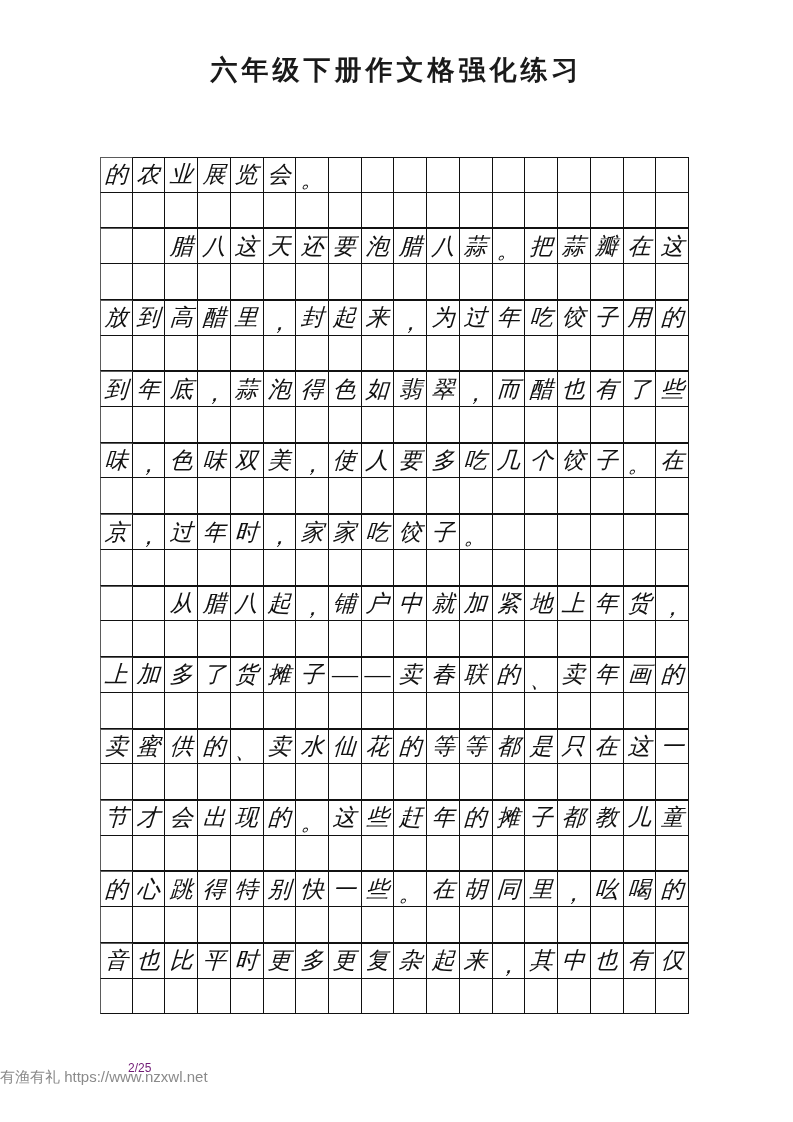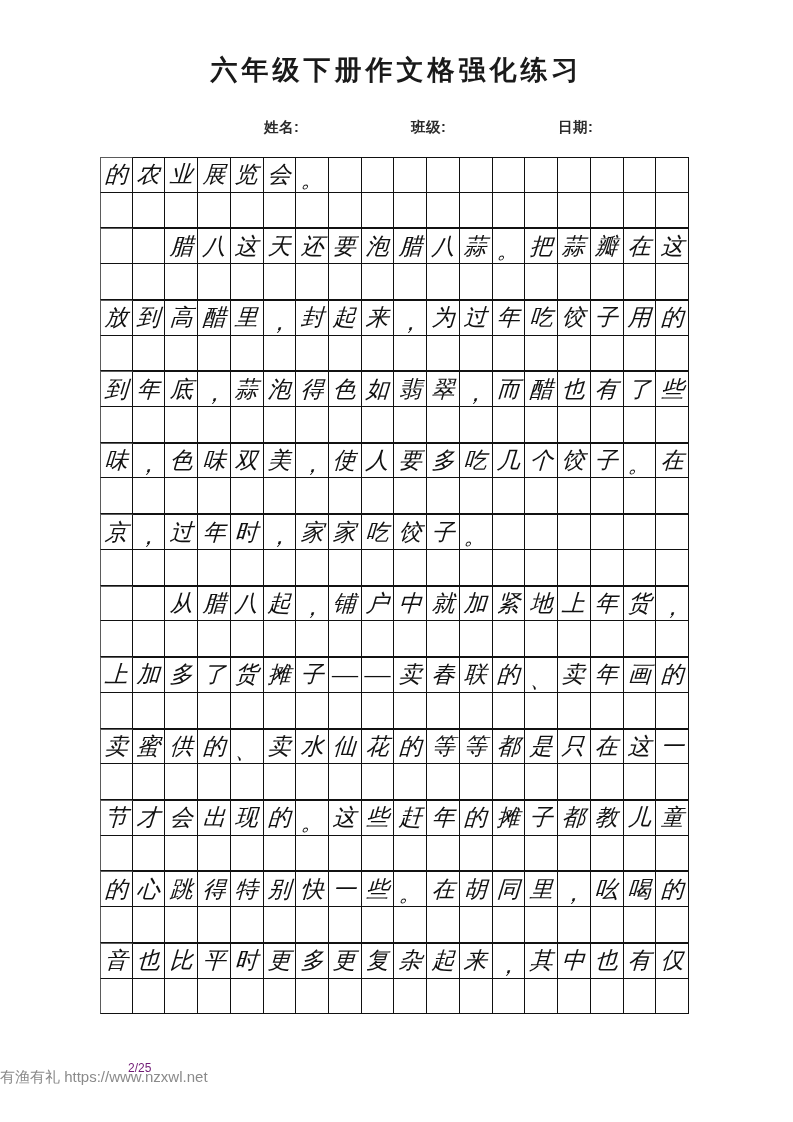--- a/index.html
+++ b/index.html
@@ -136,25 +136,20 @@
     letter-spacing: 0;
   }
 </style>
 </head>
 <body>
 
 <div class="page">
 
   <div class="title">六年级下册作文格强化练习</div>
 
-  <div class="header-row">
-    <div class="header-field hf-name">姓名:</div>
-    <div class="header-field hf-class">班级:</div>
-    <div class="header-field hf-date">日期:</div>
-  </div>
 
   <div class="grid" id="writing-grid">
       <div class="grid-row pair-start">
         <div class="cell first">
           <span class="glyph">的</span>
         </div>
         <div class="cell">
           <span class="glyph">农</span>
         </div>
         <div class="cell">

